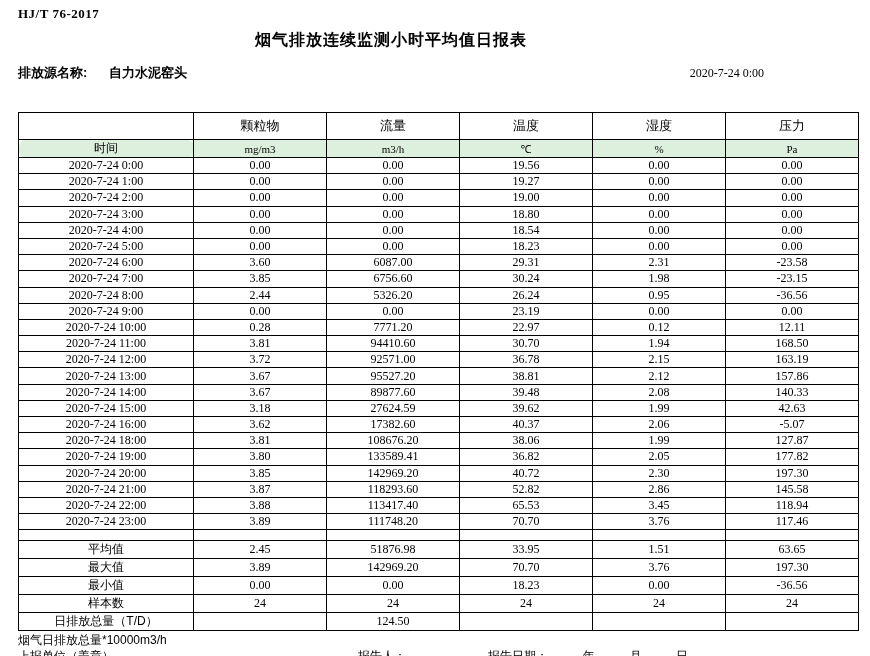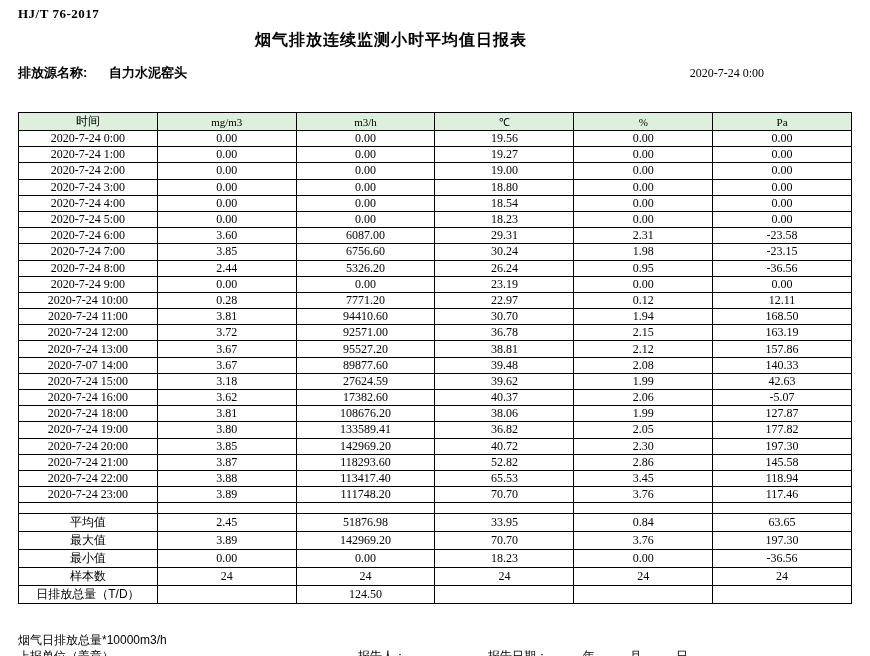--- a/index.html
+++ b/index.html
@@ -90,20 +90,21 @@
     font-family: "Liberation Sans", sans-serif;
   }
   tr.head-units td {
     background: #ddf0dd;
     height: 17px;
     font-size: 11px;
   }
   tr.head-units td.timehdr {
     font-family: "Liberation Sans", sans-serif;
     font-size: 12px;
+    border-radius: 7px;
   }
   tr.data td {
     height: 15.2px;
     font-size: 12px;
   }
   tr.spacer td {
     height: 10px;
     border-left: 1px solid #000;
     border-right: 1px solid #000;
     border-top: 1px solid #000;
@@ -149,20 +150,28 @@
 
   <div class="src-row">
     <span class="src-label">排放源名称:</span>
     <span class="src-value">自力水泥窑头</span>
   </div>
 
   <div class="date-right">2020-7-24 0:00</div>
 
   <table class="report">
     <tbody>
+      <tr class="head-params">
+        <td class="col-time"></td>
+        <td class="col-val">颗粒物</td>
+        <td class="col-val">流量</td>
+        <td class="col-val">温度</td>
+        <td class="col-val">湿度</td>
+        <td class="col-val">压力</td>
+      </tr>
       <tr class="head-units">
         <td class="timehdr">时间</td>
         <td>mg/m3</td>
         <td>m3/h</td>
         <td>℃</td>
         <td>%</td>
         <td>Pa</td>
       </tr>
 
       <tr class="data">
@@ -271,21 +280,21 @@
       </tr>
       <tr class="data">
         <td>2020-7-24 13:00</td>
         <td>3.67</td>
         <td>95527.20</td>
         <td>38.81</td>
         <td>2.12</td>
         <td>157.86</td>
       </tr>
       <tr class="data">
-        <td>2020-7-07 14:00</td>
+        <td>2020-7-24 14:00</td>
         <td>3.67</td>
         <td>89877.60</td>
         <td>39.48</td>
         <td>2.08</td>
         <td>140.33</td>
       </tr>
       <tr class="data">
         <td>2020-7-24 15:00</td>
         <td>3.18</td>
         <td>27624.59</td>
@@ -357,21 +366,21 @@
         <td></td>
         <td></td>
         <td></td>
       </tr>
 
       <tr class="summary">
         <td class="lbl">平均值</td>
         <td>2.45</td>
         <td>51876.98</td>
         <td>33.95</td>
-        <td>0.84</td>
+        <td>1.51</td>
         <td>63.65</td>
       </tr>
       <tr class="summary">
         <td class="lbl">最大值</td>
         <td>3.89</td>
         <td>142969.20</td>
         <td>70.70</td>
         <td>3.76</td>
         <td>197.30</td>
       </tr>

